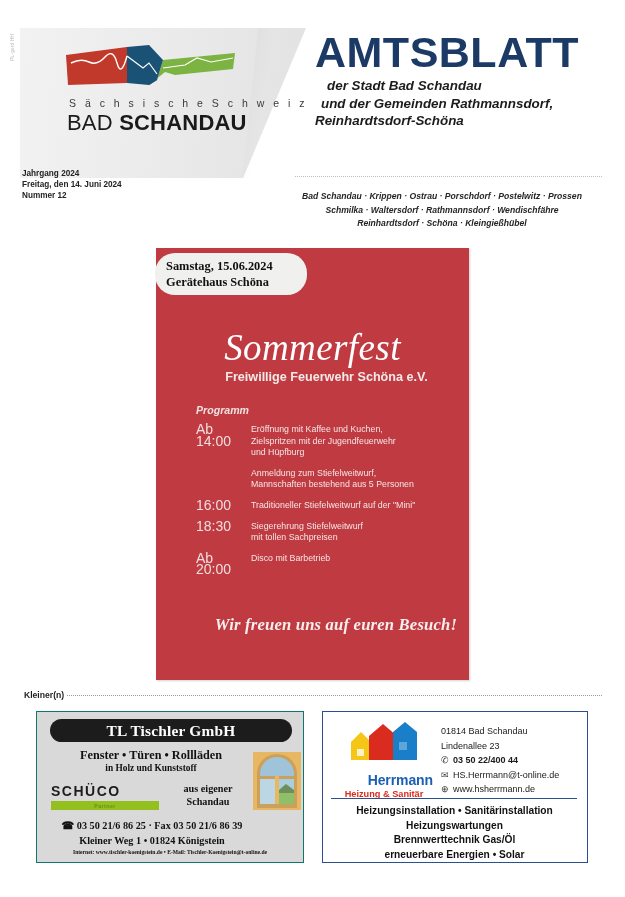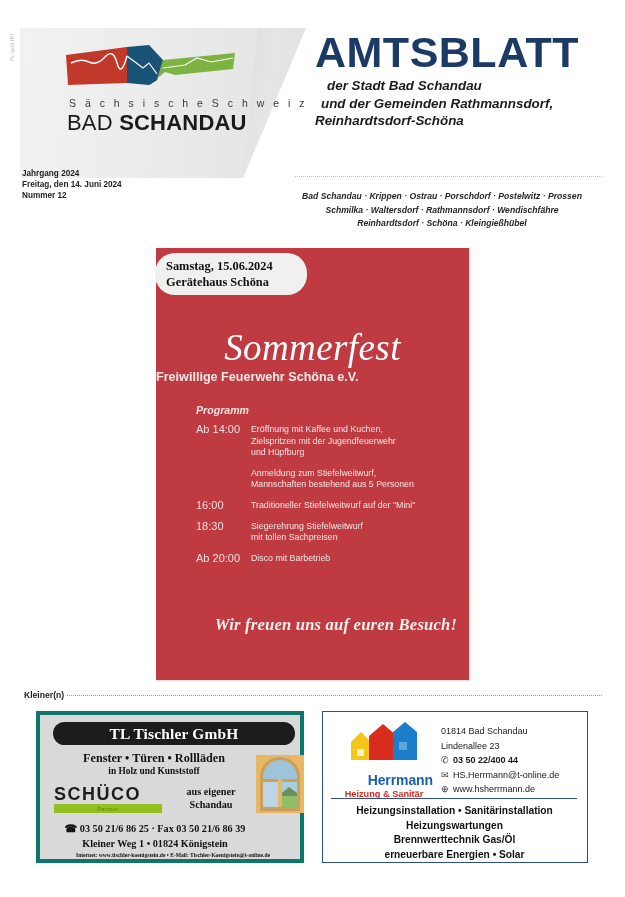--- a/index.html
+++ b/index.html
@@ -85,72 +85,72 @@
     font-family:"Liberation Serif",serif;
     font-weight:700;font-size:12.4px;line-height:16px;color:#111;
     padding:5px 0 0 11px;box-sizing:border-box;border-radius:20px;
   }
   .poster-title{
     position:absolute;left:0;top:78px;width:313px;text-align:center;
     font-family:"Liberation Serif",serif;font-style:italic;
     font-size:37px;color:#ffffff;letter-spacing:.4px;
   }
   .poster-org{
-    position:absolute;left:0;top:122px;width:313px;
+    position:absolute;left:14px;top:122px;width:313px;text-align:center;
     font-size:12.6px;font-weight:700;color:#f3eae8;
   }
   .poster-progheader{
     position:absolute;left:40px;top:156px;
     font-size:10.6px;font-weight:700;font-style:italic;color:#f0e2e0;
   }
   .prog{position:absolute;left:40px;top:176px;width:248px;}
   .prog-row{display:flex;margin-bottom:9px;}
   .prog-time{
     width:55px;flex:0 0 55px;
-    font-size:11px;color:#f0dedd;line-height:11.6px;
+    font-size:14px;color:#f0dedd;line-height:11.6px;
   }
   .prog-desc{font-size:8.8px;color:#f4e6e5;line-height:11.6px;}
   .poster-closing{
     position:absolute;left:0;top:367px;width:360px;text-align:center;
     font-family:"Liberation Serif",serif;font-weight:700;font-style:italic;
     font-size:16.6px;color:#f7f0ee;letter-spacing:.2px;
   }
 
   
   .anzeige-row{
     position:absolute;left:24px;top:690px;width:578px;
     display:flex;align-items:baseline;
   }
   .anzeige-label{font-size:8.6px;font-weight:700;color:#1d1d1d;white-space:nowrap;}
   .anzeige-dots{flex:1;border-bottom:1px dotted #9a9a9a;margin-left:3px;transform:translateY(-2px);}
 
   
   .ad-tischler{
     position:absolute;left:36px;top:711px;width:268px;height:152px;
-    background:#d9d9d9;border:4px solid #0f766e;box-sizing:border-box;
+    background:#d9d9d9;border:1px solid #0f766e;box-sizing:border-box;
     font-family:"Liberation Serif",serif;
   }
   .pill{
     position:absolute;left:13px;top:7px;width:242px;height:23px;
     background:#1c1c1c;border-radius:13px;
     color:#fff;font-size:15.4px;font-weight:700;
     display:flex;align-items:center;justify-content:center;letter-spacing:.2px;
   }
   .tl-line1{
     position:absolute;left:0;top:36px;width:228px;text-align:center;
     font-size:12.2px;font-weight:700;color:#111;
   }
   .tl-line2{
     position:absolute;left:0;top:51px;width:228px;text-align:center;
     font-size:9.4px;font-weight:700;color:#111;
   }
   .schueco{position:absolute;left:14px;top:70px;width:108px;}
   .schueco-word{
     font-family:"Liberation Sans",sans-serif;font-weight:700;
-    font-size:18px;letter-spacing:1.5px;color:#1c1c1c;line-height:18px;
+    font-size:14px;letter-spacing:1.5px;color:#1c1c1c;line-height:18px;
   }
   .schueco-bar{
     margin-top:1px;width:108px;height:9px;background:#93c01f;
     color:#6f8f18;font-size:5.4px;font-weight:700;
     font-family:"Liberation Sans",sans-serif;
     display:flex;align-items:center;justify-content:center;letter-spacing:.4px;
   }
   .eigen{
     position:absolute;left:128px;top:70px;width:86px;text-align:center;
     font-size:10.2px;font-weight:700;color:#111;line-height:13px;

